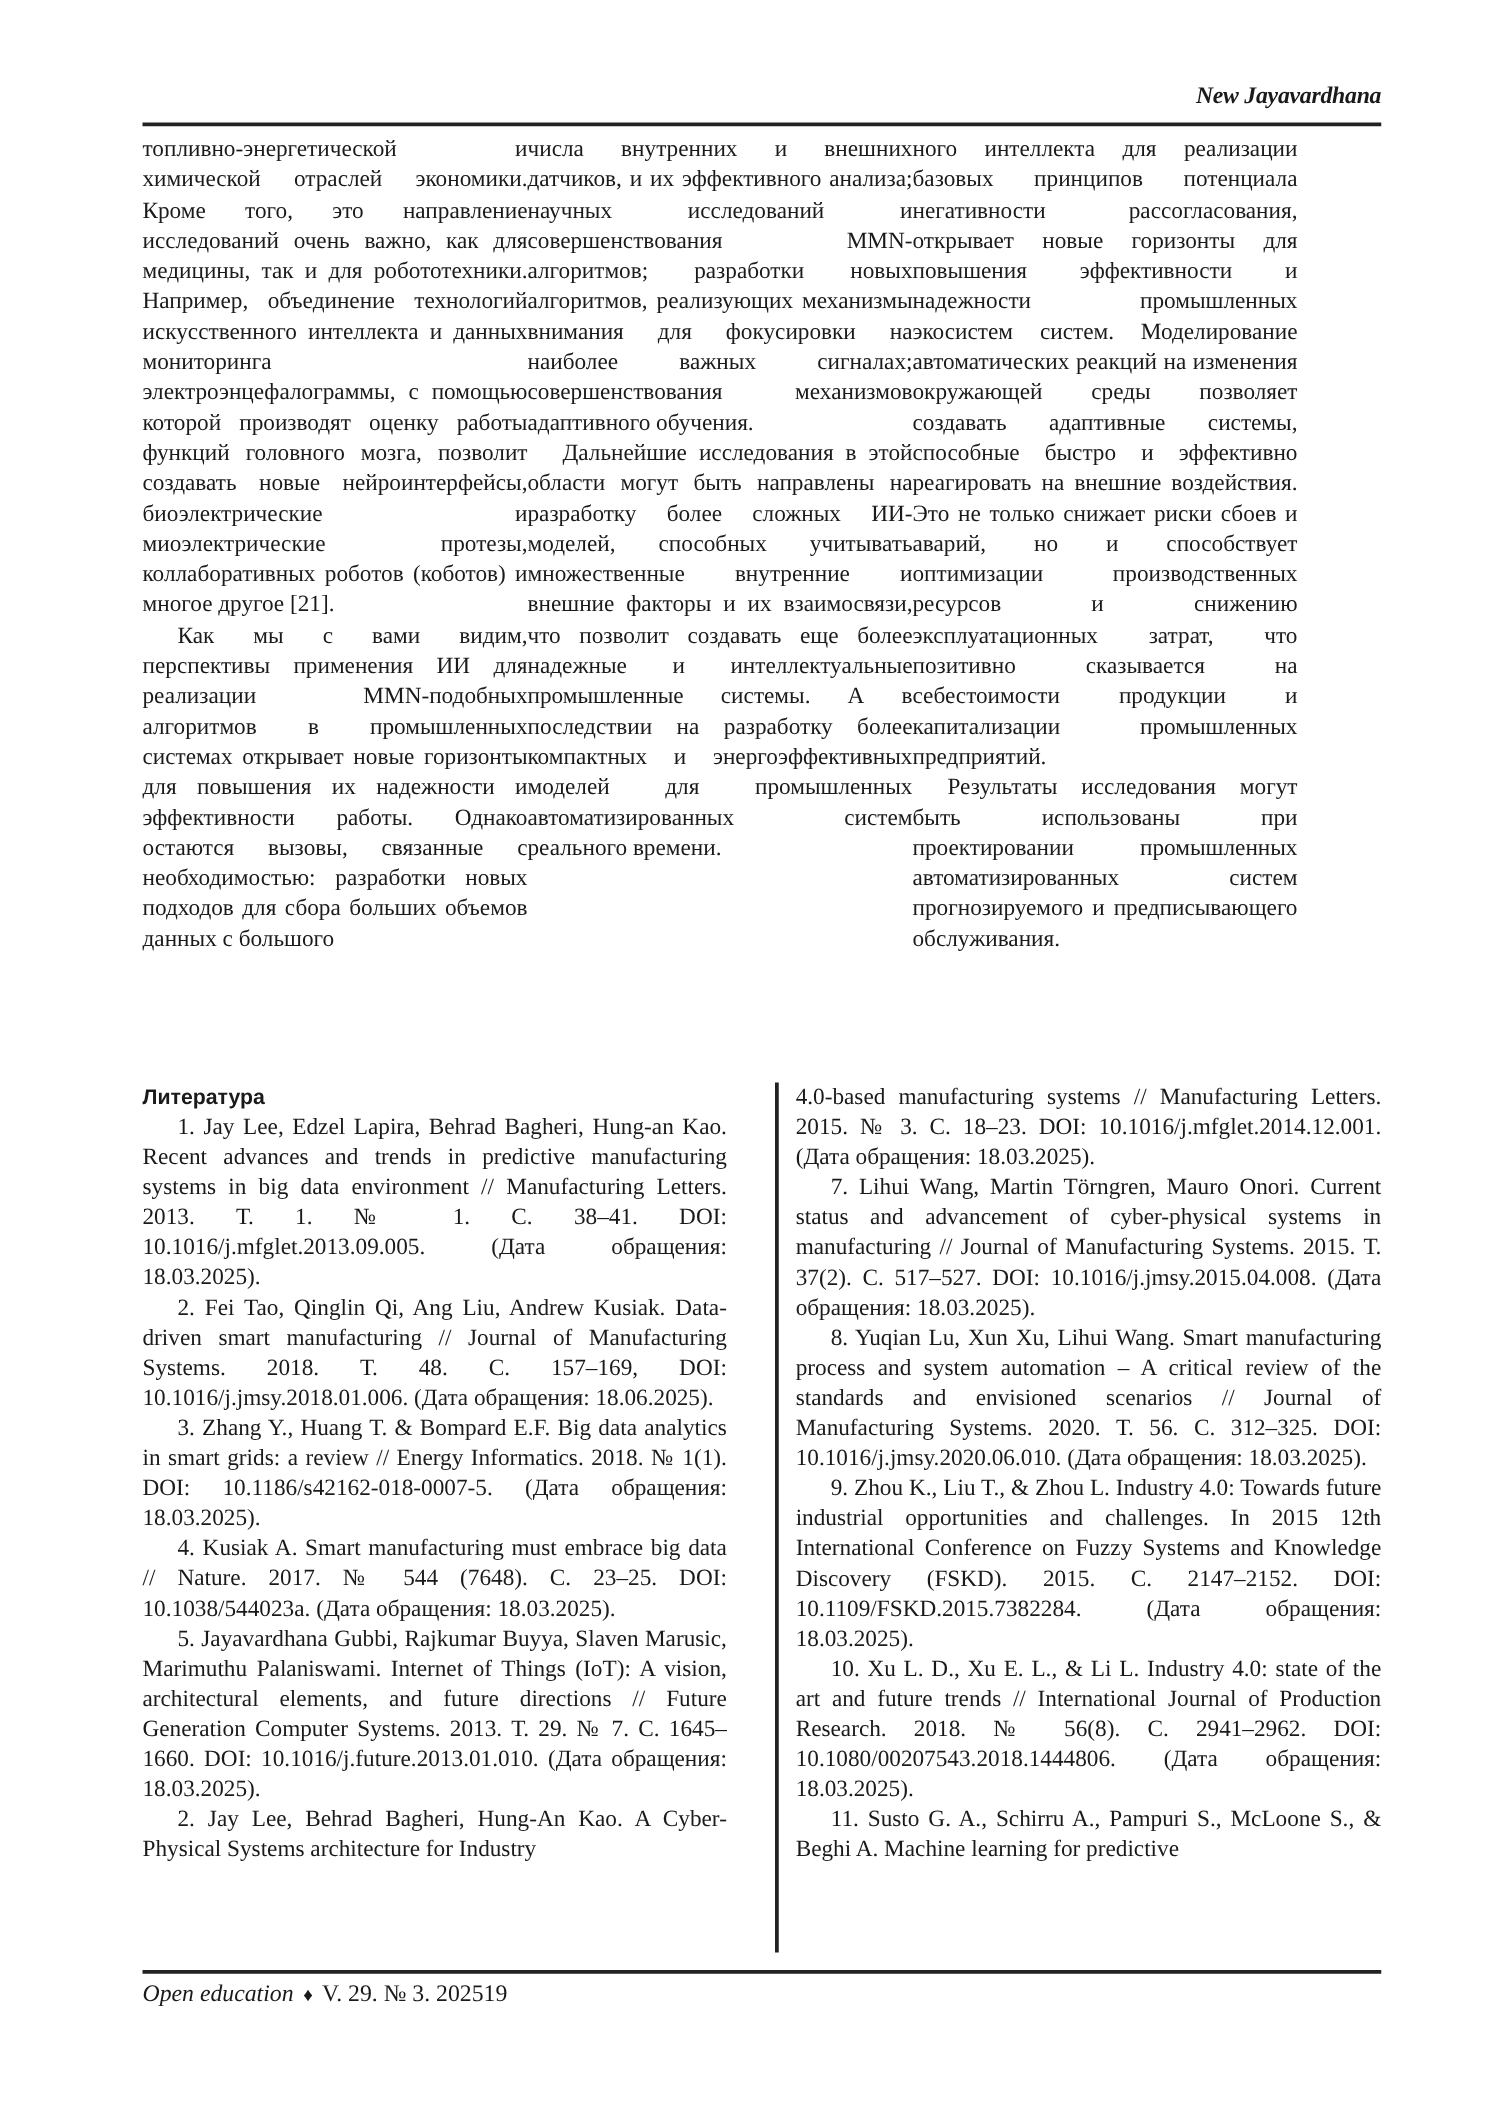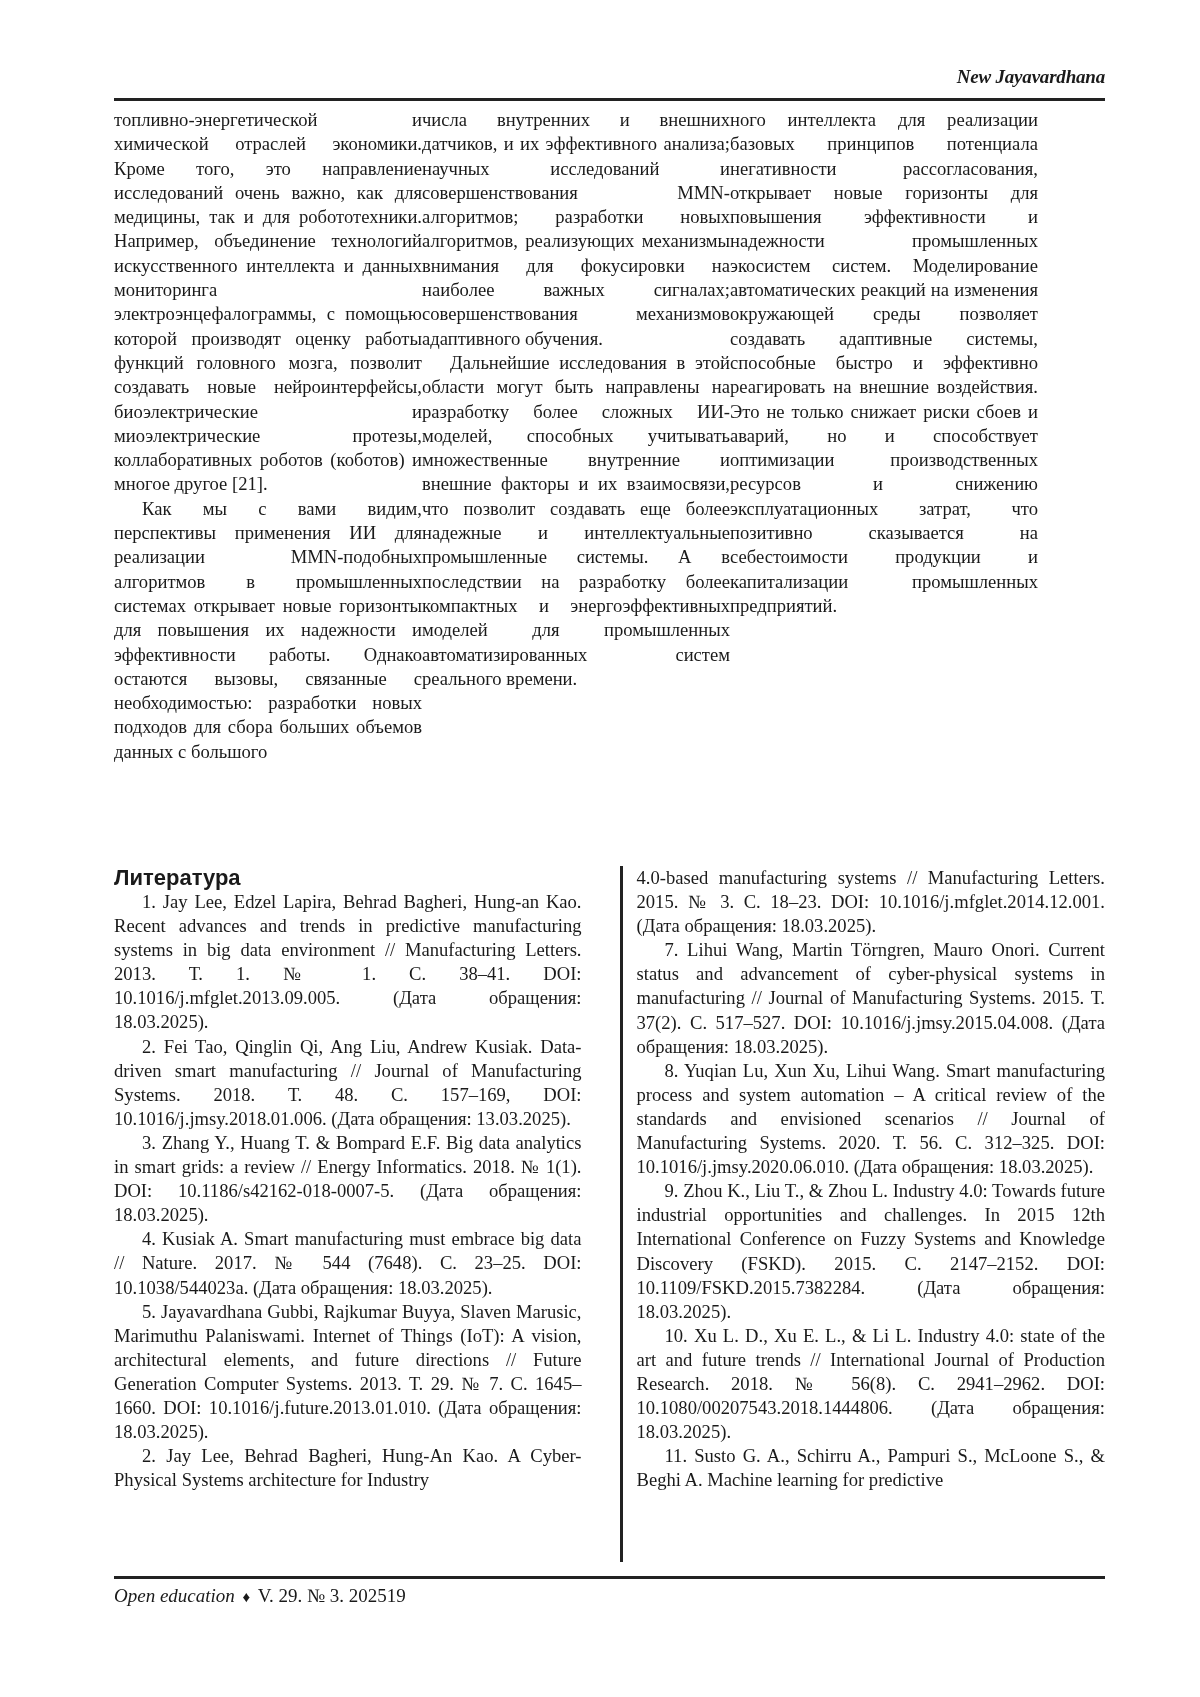--- a/index.html
+++ b/index.html
@@ -27,21 +27,21 @@
   }
   .refcol {
     width: 477px;
     font-family: "Liberation Serif", serif; font-size: 18.6px; line-height: 24.1px;
     text-align: justify;
   }
   .refcol p { margin: 0; }
   .refcol p.ref { text-indent: 28px; }
   .refcol.right { border-left: 3px solid #222; padding-left: 14px; width: 478px; margin-left: 38px; }
   .refs-heading {
-    font-family: "Liberation Sans", "DejaVu Sans", sans-serif; font-weight: bold; font-size: 22px;
+    font-family: "Liberation Sans", "DejaVu Sans", sans-serif; font-weight: bold; font-size: 17px;
     line-height: 24px; margin: 0;
   }
   .rule-bottom { position: absolute; left: 114px; right: 95px; top: 1576px; height: 3px; background: #222; }
   .footer {
     position: absolute; left: 114px; right: 95px; top: 1585px;
     display: flex; 
     font-family: "Liberation Serif", serif; font-weight: normal; font-size: 19px;
   }
   .footer .journal { font-style: italic; }
   .diamond { font-size: 15px; margin: 0 3px; }
@@ -56,28 +56,29 @@
   <div class="col">
     <p>топливно-энергетической и химической отраслей экономики. Кроме того, это направление исследований очень важно, как для медицины, так и для робототехники. Например, объединение технологий искусственного интеллекта и данных мониторинга электроэнцефалограммы, с помощью которой производят оценку работы функций головного мозга, позволит создавать новые нейроинтерфейсы, биоэлектрические и миоэлектрические протезы, коллаборативных роботов (коботов) и многое другое [21].</p>
     <p class="indent">Как мы с вами видим, перспективы применения ИИ для реализации MMN-подобных алгоритмов в промышленных системах открывает новые горизонты для повышения их надежности и эффективности работы. Однако остаются вызовы, связанные с необходимостью: разработки новых подходов для сбора больших объемов данных с большого</p>
   </div>
   <div class="col">
     <p>числа внутренних и внешних датчиков, и их эффективного анализа; научных исследований и совершенствования MMN-алгоритмов; разработки новых алгоритмов, реализующих механизмы внимания для фокусировки на наиболее важных сигналах; совершенствования механизмов адаптивного обучения.</p>
     <p class="indent">Дальнейшие исследования в этой области могут быть направлены на разработку более сложных ИИ-моделей, способных учитывать множественные внутренние и внешние факторы и их взаимосвязи, что позволит создавать еще более надежные и интеллектуальные промышленные системы. А в последствии на разработку более компактных и энергоэффективных моделей для промышленных автоматизированных систем реального времени.</p>
   </div>
   <div class="col">
     <p>ного интеллекта для реализации базовых принципов потенциала негативности рассогласования, открывает новые горизонты для повышения эффективности и надежности промышленных экосистем систем. Моделирование автоматических реакций на изменения окружающей среды позволяет создавать адаптивные системы, способные быстро и эффективно реагировать на внешние воздействия. Это не только снижает риски сбоев и аварий, но и способствует оптимизации производственных ресурсов и снижению эксплуатационных затрат, что позитивно сказывается на себестоимости продукции и капитализации промышленных предприятий.</p>
+    <p class="indent">Результаты исследования могут быть использованы при проектировании промышленных автоматизированных систем прогнозируемого и предписывающего обслуживания.</p>
   </div>
 </div>
 
 <div class="refs">
   <div class="refcol">
     <p class="refs-heading">Литература</p>
     <p class="ref">1. Jay Lee, Edzel Lapira, Behrad Bagheri, Hung-an Kao. Recent advances and trends in predictive manufacturing systems in big data environment // Manufacturing Letters. 2013. Т. 1. № 1. С. 38–41. DOI: 10.1016/j.mfglet.2013.09.005. (Дата обращения: 18.03.2025).</p>
-    <p class="ref">2. Fei Tao, Qinglin Qi, Ang Liu, Andrew Kusiak. Data-driven smart manufacturing // Journal of Manufacturing Systems. 2018. Т. 48. С. 157–169, DOI: 10.1016/j.jmsy.2018.01.006. (Дата обращения: 13.03.2025).</p>
+    <p class="ref">2. Fei Tao, Qinglin Qi, Ang Liu, Andrew Kusiak. Data-driven smart manufacturing // Journal of Manufacturing Systems. 2018. Т. 48. С. 157–169, DOI: 10.1016/j.jmsy.2018.01.006. (Дата обращения: 18.06.2025).</p>
     <p class="ref">3. Zhang Y., Huang T. &amp; Bompard E.F. Big data analytics in smart grids: a review // Energy Informatics. 2018. № 1(1). DOI: 10.1186/s42162-018-0007-5. (Дата обращения: 18.03.2025).</p>
     <p class="ref">4. Kusiak A. Smart manufacturing must embrace big data // Nature. 2017. № 544 (7648). С. 23–25. DOI: 10.1038/544023a. (Дата обращения: 18.03.2025).</p>
     <p class="ref">5. Jayavardhana Gubbi, Rajkumar Buyya, Slaven Marusic, Marimuthu Palaniswami. Internet of Things (IoT): A vision, architectural elements, and future directions // Future Generation Computer Systems. 2013. Т. 29. № 7. С. 1645–1660. DOI: 10.1016/j.future.2013.01.010. (Дата обращения: 18.03.2025).</p>
     <p class="ref">2. Jay Lee, Behrad Bagheri, Hung-An Kao. A Cyber-Physical Systems architecture for Industry</p>
   </div>
   <div class="refcol right">
     <p>4.0-based manufacturing systems // Manufacturing Letters. 2015. № 3. С. 18–23. DOI: 10.1016/j.mfglet.2014.12.001. (Дата обращения: 18.03.2025).</p>
     <p class="ref">7. Lihui Wang, Martin Törngren, Mauro Onori. Current status and advancement of cyber-physical systems in manufacturing // Journal of Manufacturing Systems. 2015. Т. 37(2). С. 517–527. DOI: 10.1016/j.jmsy.2015.04.008. (Дата обращения: 18.03.2025).</p>
     <p class="ref">8. Yuqian Lu, Xun Xu, Lihui Wang. Smart manufacturing process and system automation – A critical review of the standards and envisioned scenarios // Journal of Manufacturing Systems. 2020. Т. 56. С. 312–325. DOI: 10.1016/j.jmsy.2020.06.010. (Дата обращения: 18.03.2025).</p>
     <p class="ref">9. Zhou K., Liu T., &amp; Zhou L. Industry 4.0: Towards future industrial opportunities and challenges. In 2015 12th International Conference on Fuzzy Systems and Knowledge Discovery (FSKD). 2015. С. 2147–2152. DOI: 10.1109/FSKD.2015.7382284. (Дата обращения: 18.03.2025).</p>

